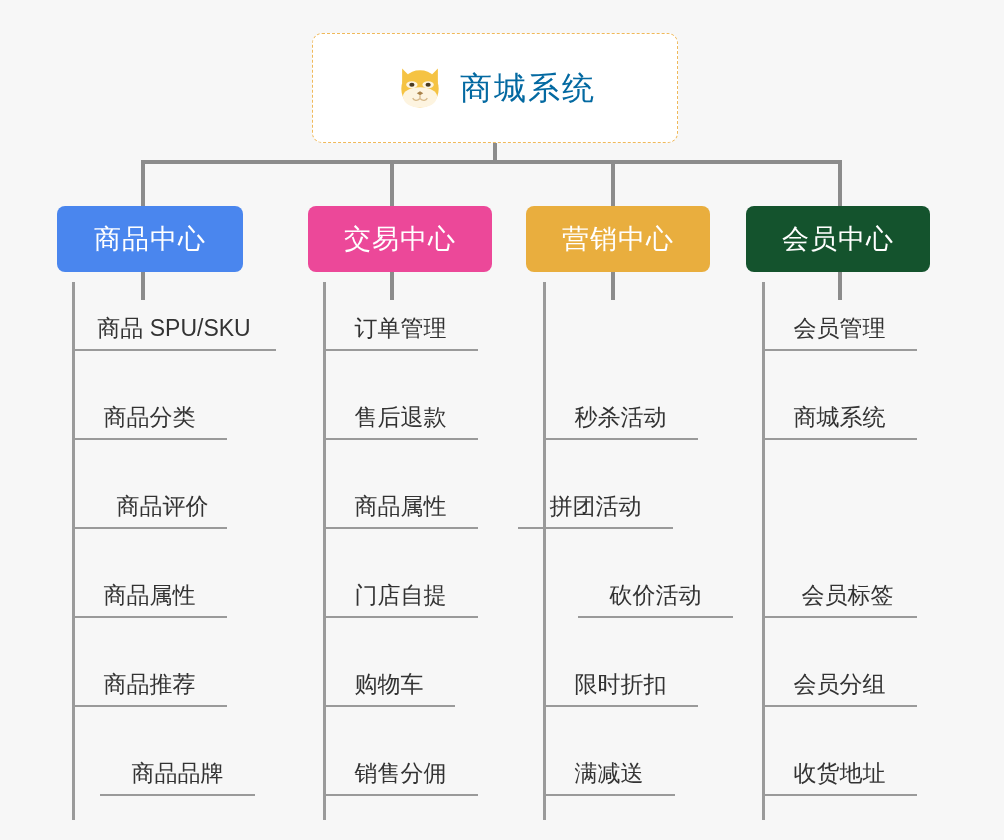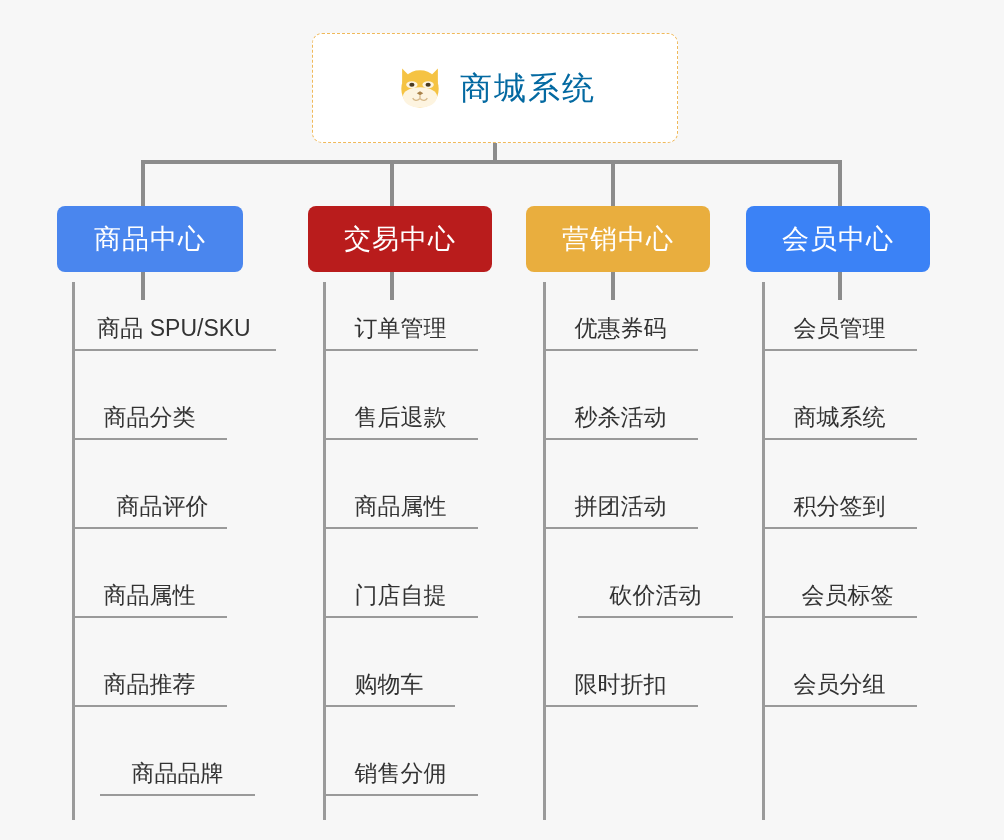--- a/index.html
+++ b/index.html
@@ -121,44 +121,44 @@
   <div class="conn v" style="left:141px; top:272px; height:28px;"></div>
   <div class="trunk" style="left:72px; top:282px; height:538px;"></div>
 
   <div class="leaf" style="left:72px; top:305px; width:204px;">商品 SPU/SKU</div>
   <div class="leaf" style="left:72px; top:394px; width:155px;">商品分类</div>
   <div class="leaf" style="left:72px; top:483px; width:155px;padding-left:26px;">商品评价</div>
   <div class="leaf" style="left:72px; top:572px; width:155px;">商品属性</div>
   <div class="leaf" style="left:72px; top:661px; width:155px;text-align:center;">商品推荐</div>
   <div class="leaf" style="left:72px; top:750px; width:155px;margin-left:28px;">商品品牌</div>
 
-  <div class="cat-header" style="left:308px; top:206px; width:184px; background:#b91c1c;">交易中心</div>
+  <div class="cat-header" style="left:308px; top:206px; width:184px; background:#ec4899;">交易中心</div>
   <div class="conn v" style="left:390px; top:272px; height:28px;"></div>
   <div class="trunk" style="left:323px; top:282px; height:538px;"></div>
 
   <div class="leaf" style="left:323px; top:305px; width:155px;">订单管理</div>
   <div class="leaf" style="left:323px; top:394px; width:155px;">售后退款</div>
   <div class="leaf" style="left:323px; top:483px; width:155px;">商品属性</div>
   <div class="leaf" style="left:323px; top:572px; width:155px;">门店自提</div>
   <div class="leaf" style="left:323px; top:661px; width:132px;">购物车</div>
   <div class="leaf" style="left:323px; top:750px; width:155px;">销售分佣</div>
 
   <div class="cat-header" style="left:526px; top:206px; width:184px; background:#e9ae3e;">营销中心</div>
   <div class="conn v" style="left:611px; top:272px; height:28px;"></div>
   <div class="trunk" style="left:543px; top:282px; height:538px;"></div>
 
-  <div class="leaf" style="left:543px; top:305px; width:155px;">优惠券码</div>
   <div class="leaf" style="left:543px; top:394px; width:155px;">秒杀活动</div>
-  <div class="leaf" style="left:543px; top:483px; width:155px;">拼团活动</div>
+  <div class="leaf" style="left:518px; top:483px; width:155px;">拼团活动</div>
   <div class="leaf" style="left:543px; top:572px; width:155px;margin-left:35px;">砍价活动</div>
   <div class="leaf" style="left:543px; top:661px; width:155px;">限时折扣</div>
+  <div class="leaf" style="left:543px; top:750px; width:132px;">满减送</div>
 
-  <div class="cat-header" style="left:746px; top:206px; width:184px; background:#3b82f6;">会员中心</div>
+  <div class="cat-header" style="left:746px; top:206px; width:184px; background:#14532d;">会员中心</div>
   <div class="conn v" style="left:838px; top:272px; height:28px;"></div>
   <div class="trunk" style="left:762px; top:282px; height:538px;"></div>
 
   <div class="leaf" style="left:762px; top:305px; width:155px;">会员管理</div>
   <div class="leaf" style="left:762px; top:394px; width:155px;">商城系统</div>
-  <div class="leaf" style="left:762px; top:483px; width:155px;">积分签到</div>
   <div class="leaf" style="left:762px; top:572px; width:155px;padding-left:16px;">会员标签</div>
   <div class="leaf" style="left:762px; top:661px; width:155px;">会员分组</div>
+  <div class="leaf" style="left:762px; top:750px; width:155px;">收货地址</div>
 
 </div>
 
 </body></html>

